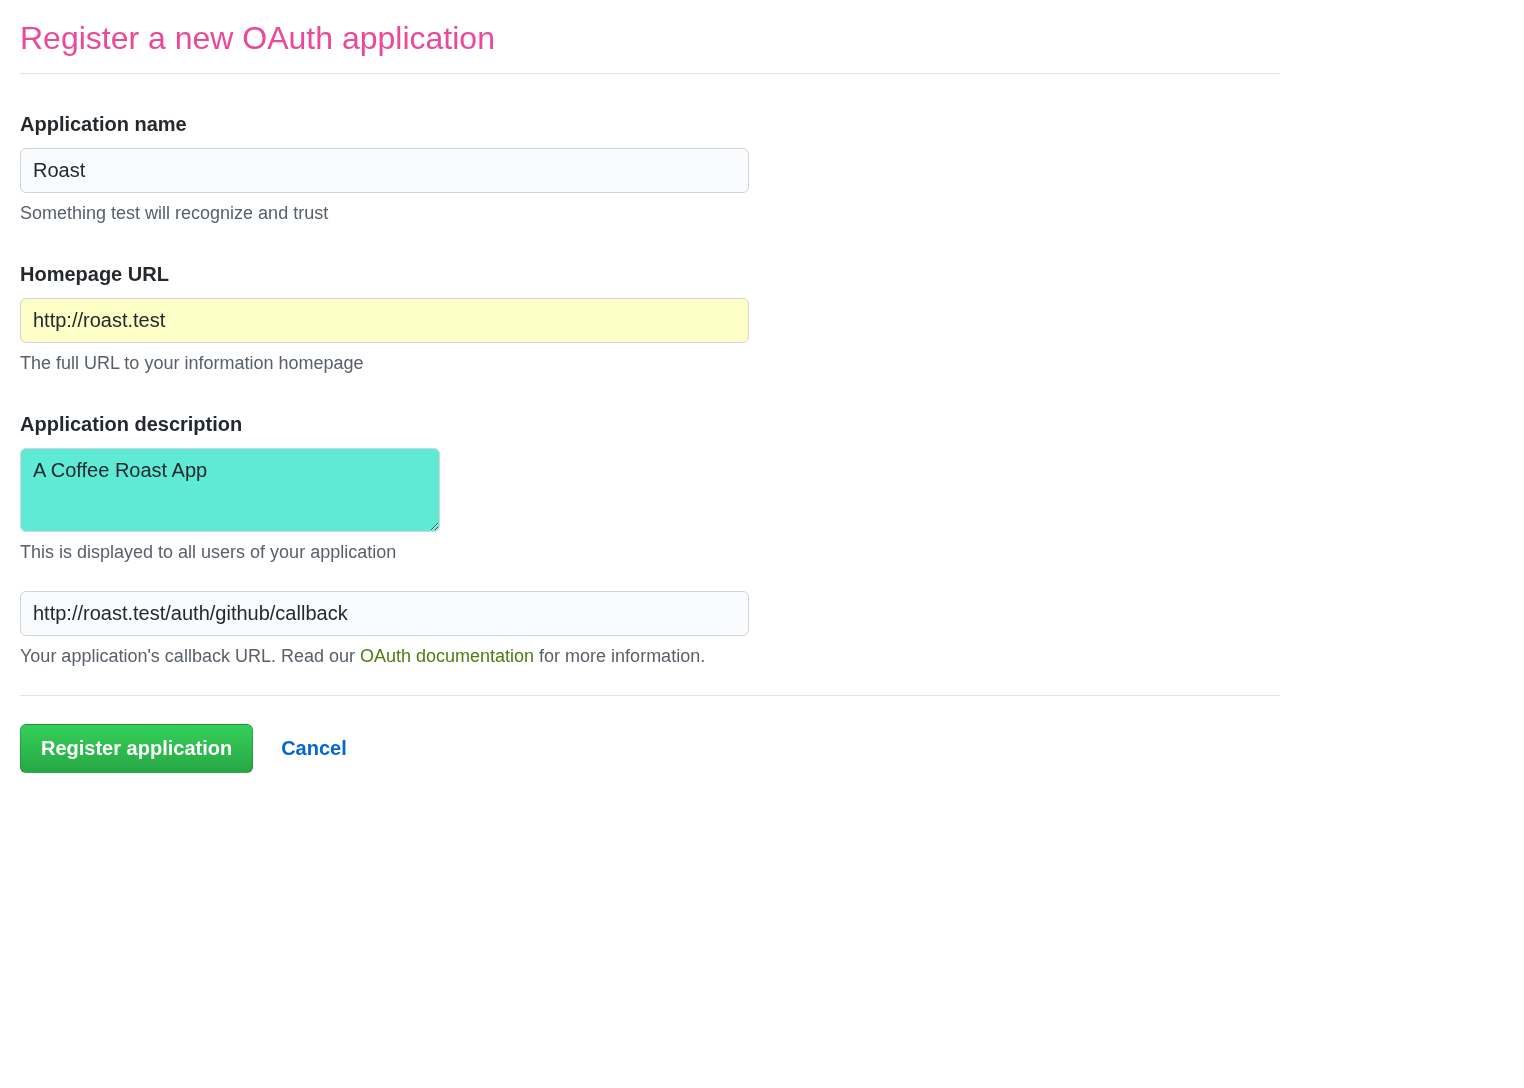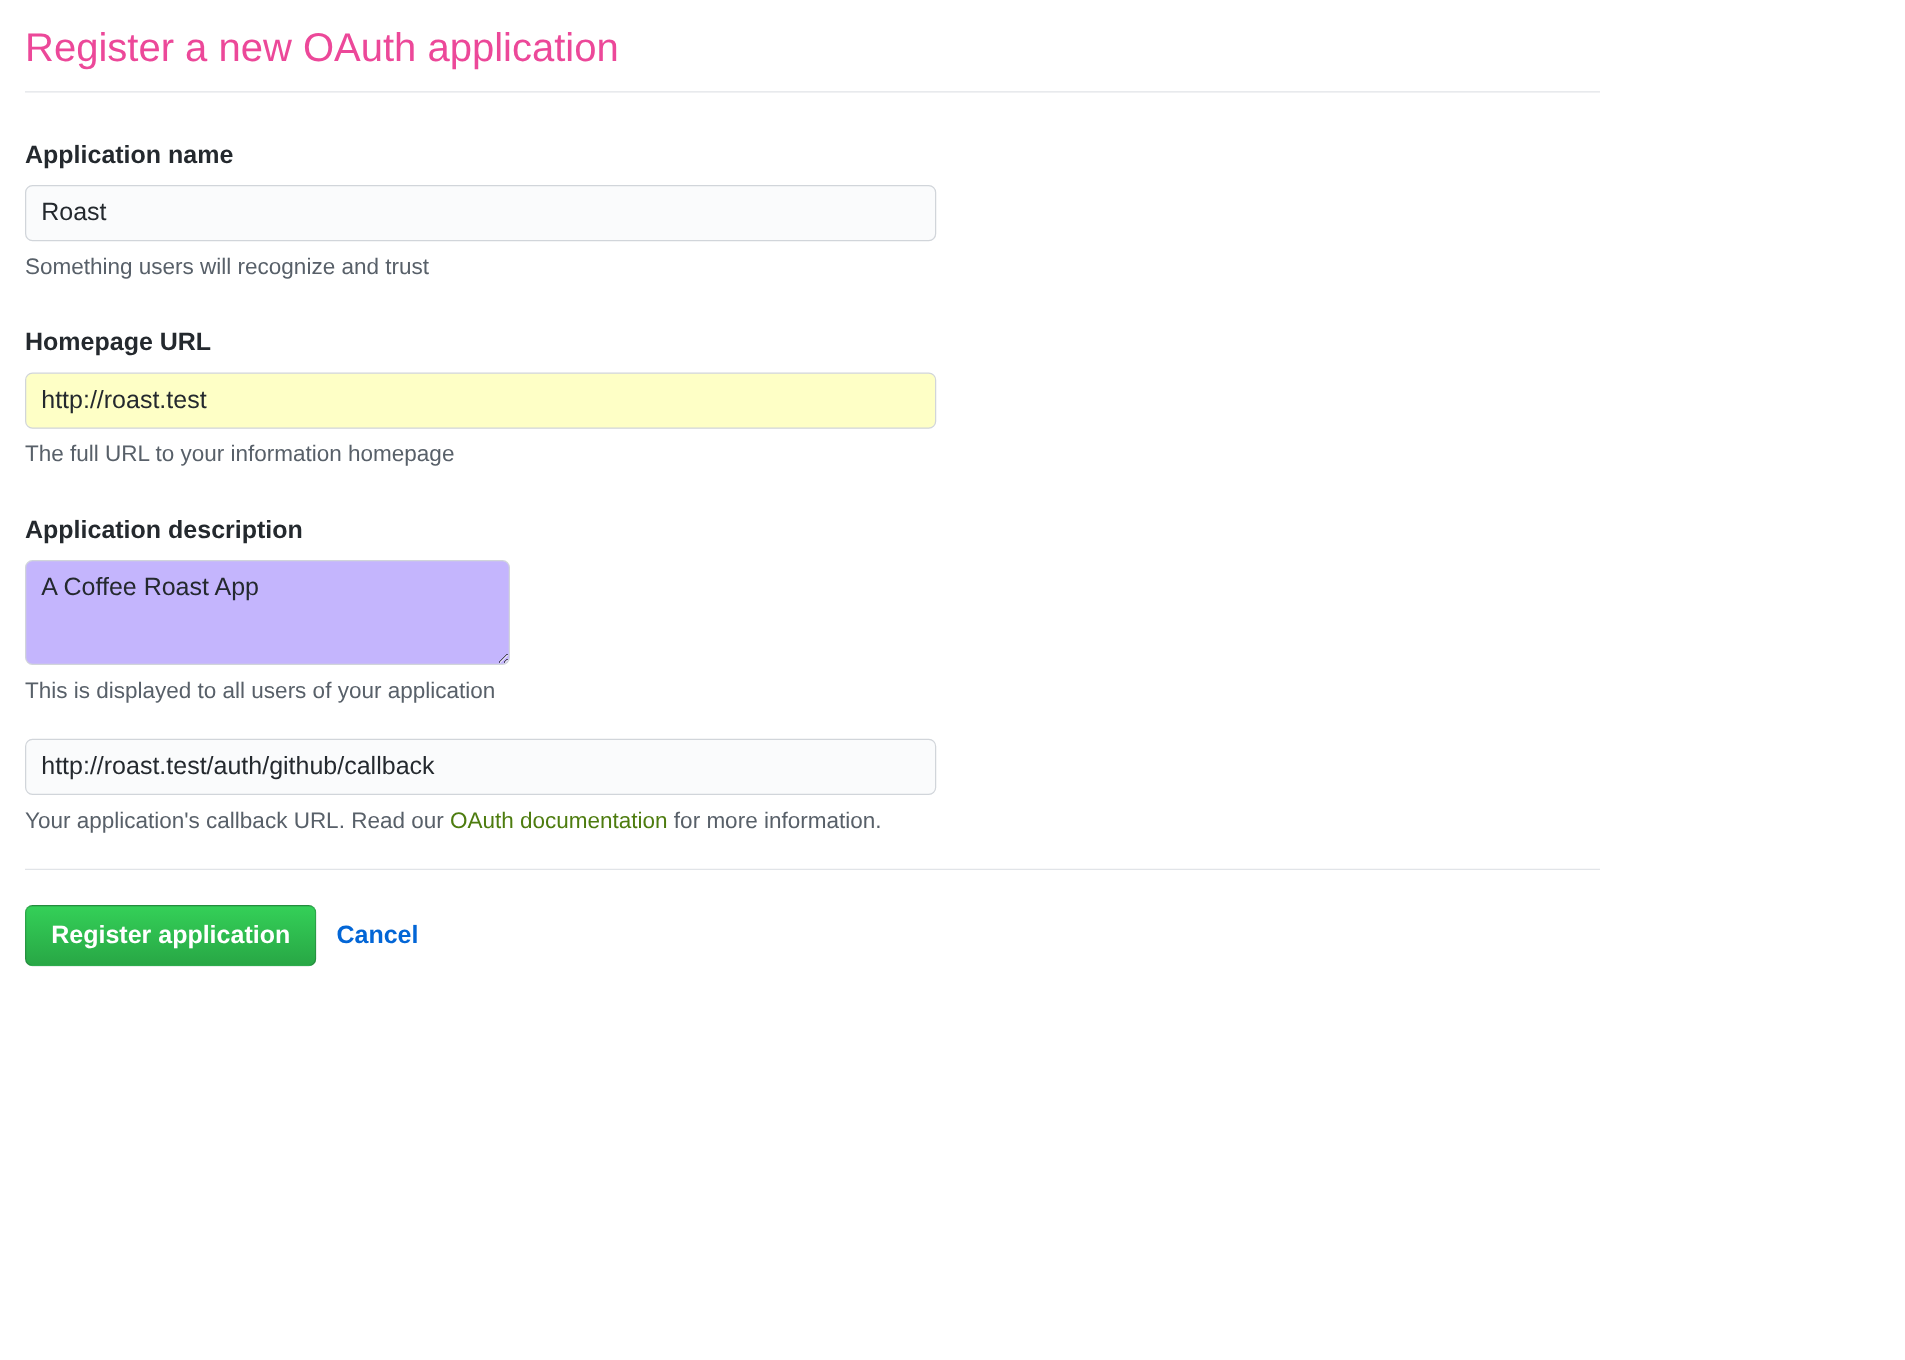--- a/index.html
+++ b/index.html
@@ -47,46 +47,46 @@
       background-color: #fafbfc;
       border: 1px solid #d1d5da;
       border-radius: 6px;
       font-family: inherit;
       display: block;
     }
     .form-input.highlighted {
       background-color: #feffc6;
     }
     .form-textarea {
-      width: 388px;
+      width: 420px;
       height: 84px;
       padding: 10px 12px;
       font-size: 20px;
       color: #24292e;
-      background-color: #c4b5fd;
+      background-color: #5eead4;
       border: 1px solid #d1d5da;
       border-radius: 6px;
       font-family: inherit;
       resize: both;
       display: block;
     }
     .form-hint {
       font-size: 18px;
       color: #586069;
       margin-top: 10px;
     }
     .form-hint a {
       color: #4d7c0f;
       text-decoration: none;
     }
     .actions {
       margin-top: 20px;
       display: flex;
       align-items: center;
-      gap: 16px;
+      gap: 28px;
     }
     .btn-primary {
       background: linear-gradient(#34d058, #28a745);
       color: #fff;
       border: 1px solid rgba(27,31,35,0.2);
       border-radius: 6px;
       padding: 12px 20px;
       font-size: 20px;
       font-weight: 600;
       cursor: pointer;
@@ -103,21 +103,21 @@
 </head>
 <body>
 
 <div class="container">
   <h1 class="page-title">Register a new OAuth application</h1>
   <hr class="divider">
 
   <div class="form-group">
     <label class="form-label">Application name</label>
     <input type="text" class="form-input" value="Roast" style="">
-    <p class="form-hint">Something users will recognize and trust</p>
+    <p class="form-hint">Something test will recognize and trust</p>
   </div>
 
   <div class="form-group">
     <label class="form-label">Homepage URL</label>
     <input type="text" class="form-input highlighted" value="http://roast.test" style="">
     <p class="form-hint">The full URL to your information homepage</p>
   </div>
 
   <div class="form-group">
     <label class="form-label">Application description</label>

